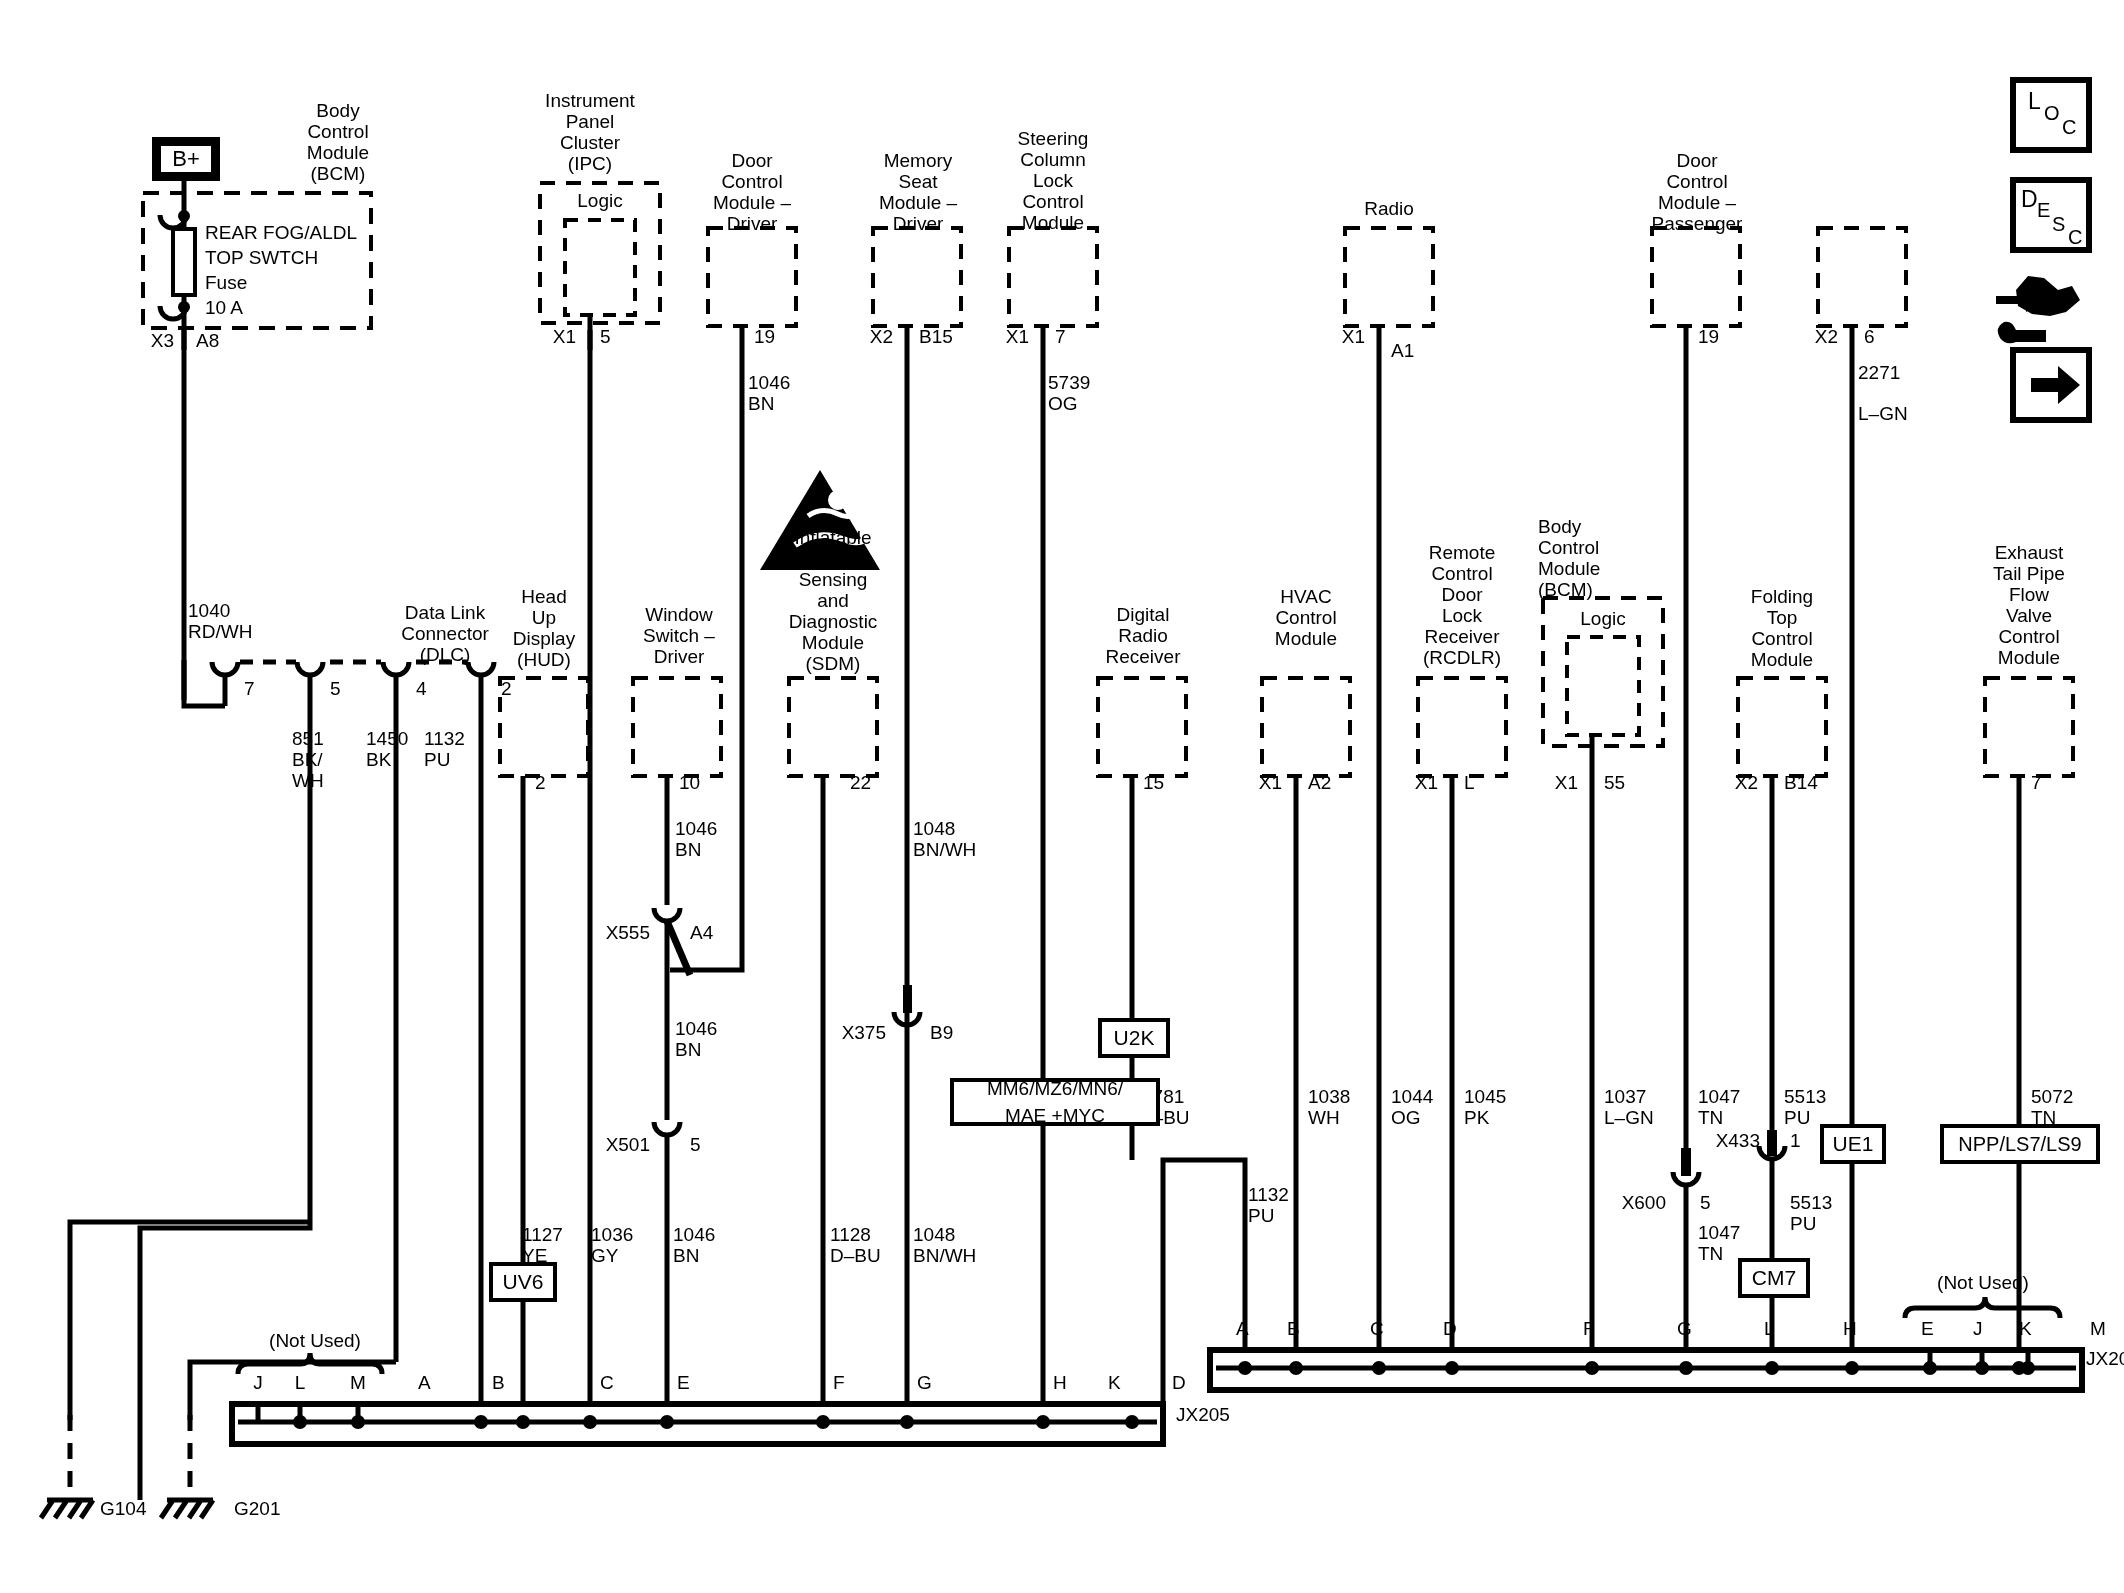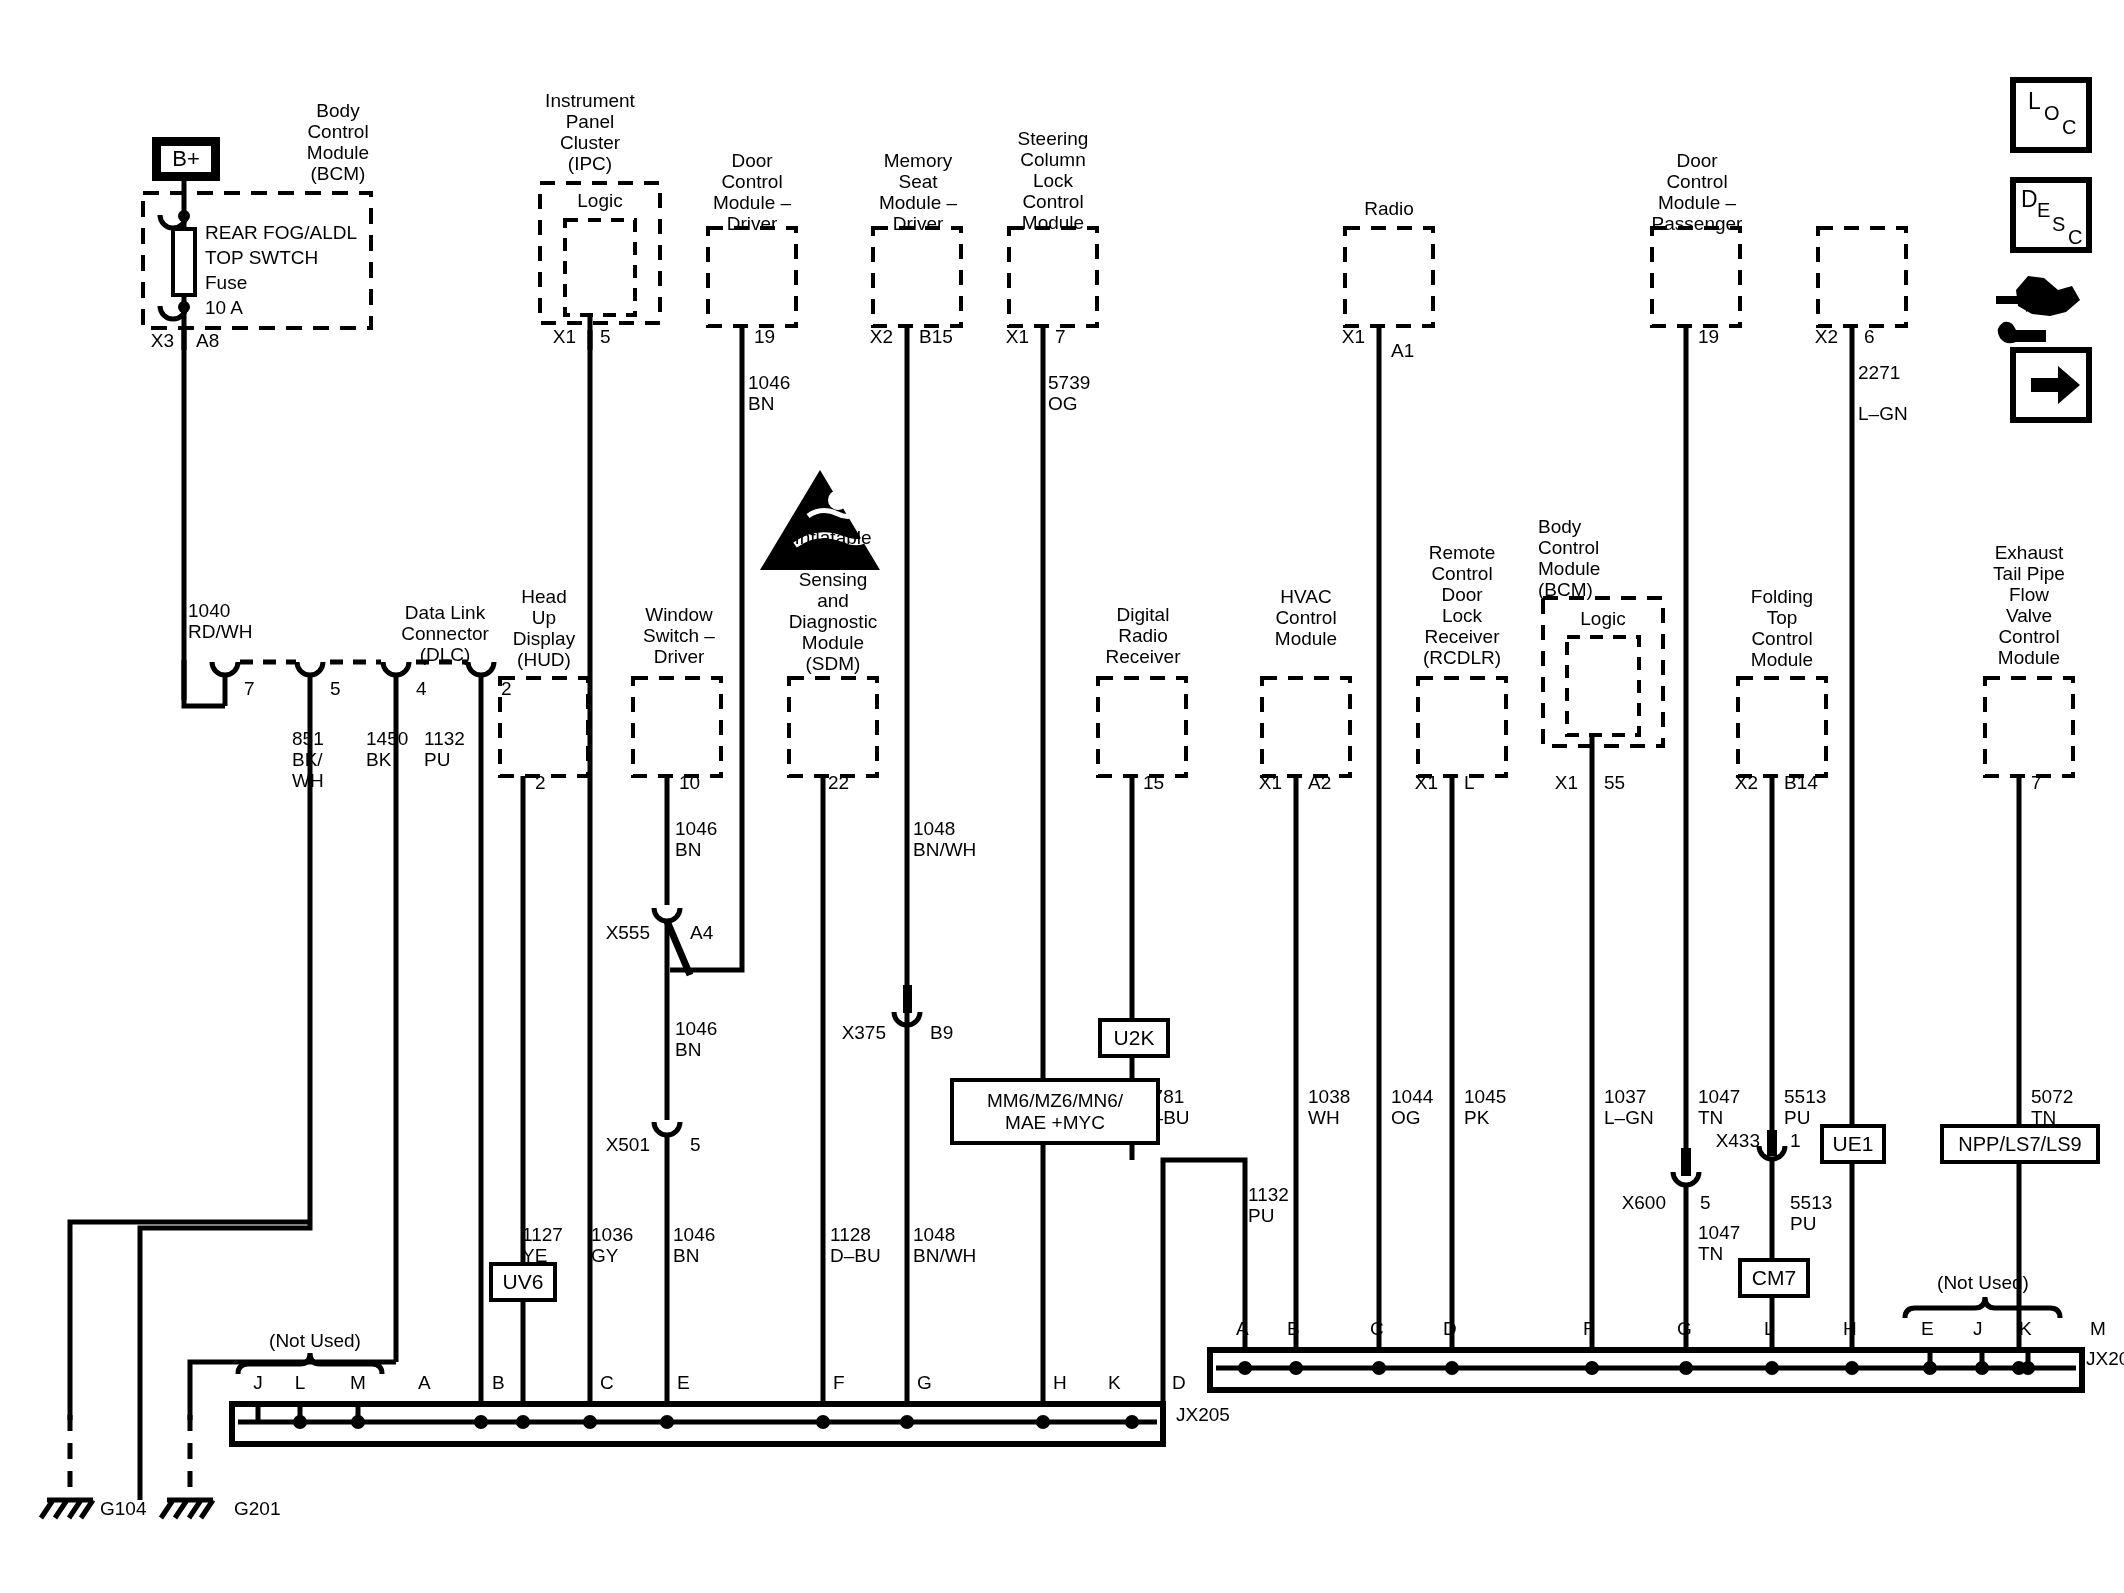--- a/index.html
+++ b/index.html
@@ -331,21 +331,21 @@
 <div class="lbl" style="left:675px;top:818px;">1046</div>
 <div class="lbl" style="left:675px;top:839px;">BN</div>
 
 <div class="lbl c" style="left:755px;top:527px;width:156px;">Inflatable
 Restraint
 Sensing
 and
 Diagnostic
 Module
 (SDM)</div>
-<div class="lbl" style="left:828px;top:772px;">22</div>
+<div class="lbl" style="left:850px;top:772px;">22</div>
 
 <div class="lbl" style="left:913px;top:818px;">1048</div>
 <div class="lbl" style="left:913px;top:839px;">BN/WH</div>
 
 <div class="lbl r" style="left:558px;top:922px;width:92px;">X555</div>
 <div class="lbl" style="left:690px;top:922px;">A4</div>
 <div class="lbl" style="left:675px;top:1018px;">1046</div>
 <div class="lbl" style="left:675px;top:1039px;">BN</div>
 <div class="lbl r" style="left:558px;top:1134px;width:92px;">X501</div>
 <div class="lbl" style="left:690px;top:1134px;">5</div>
@@ -354,21 +354,21 @@
 <div class="lbl" style="left:930px;top:1022px;">B9</div>
 
 <div class="lbl c" style="left:1073px;top:604px;width:140px;">Digital
 Radio
 Receiver</div>
 <div class="lbl" style="left:1143px;top:772px;">15</div>
 <div class="boxlbl" style="left:1098px;top:1018px;width:72px;height:40px;"><span>U2K</span></div>
 <div class="lbl" style="left:1142px;top:1086px;">5781</div>
 <div class="lbl" style="left:1142px;top:1107px;">L–BU</div>
 
-<div class="boxlbl" style="left:950px;top:1078px;width:210px;height:67px;flex-direction:column;font-size:19px;line-height:22px;"><span>MM6/MZ6/MN6/
+<div class="boxlbl" style="left:950px;top:1078px;width:210px;height:48px;flex-direction:column;font-size:19px;line-height:27px;"><span>MM6/MZ6/MN6/
 MAE +MYC</span></div>
 
 <div class="lbl c" style="left:1236px;top:586px;width:140px;">HVAC
 Control
 Module</div>
 <div class="lbl r" style="left:1234px;top:772px;width:48px;">X1</div>
 <div class="lbl" style="left:1308px;top:772px;">A2</div>
 
 <div class="lbl c" style="left:1392px;top:542px;width:140px;">Remote
 Control

